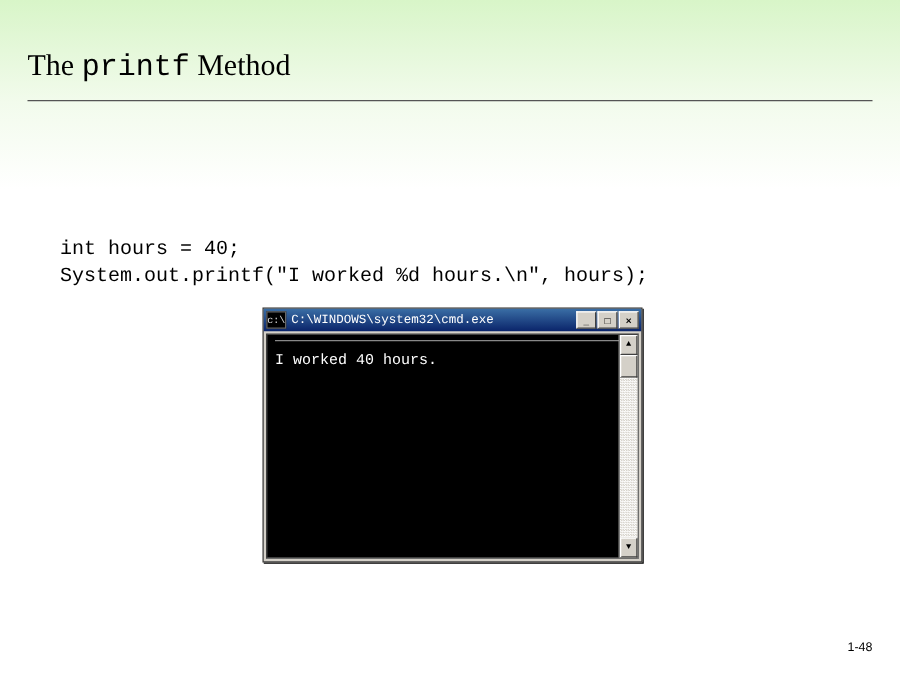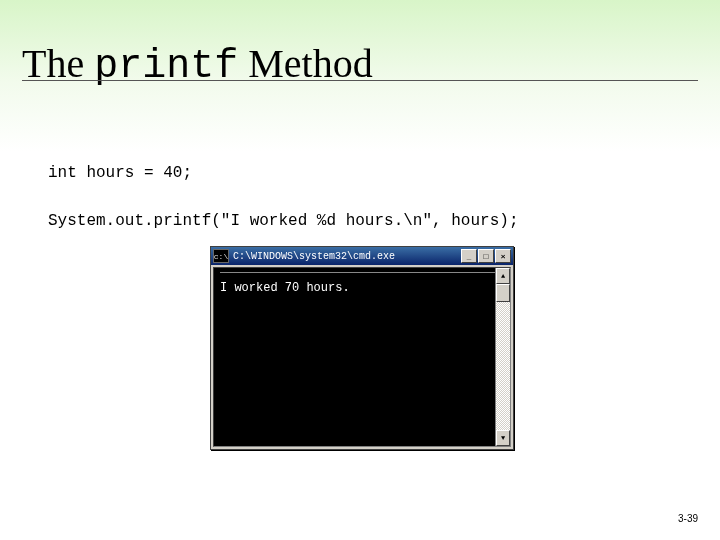--- a/index.html
+++ b/index.html
@@ -16,21 +16,21 @@
     width: 720px;
     height: 540px;
     position: relative;
     box-sizing: border-box;
     background: linear-gradient(to bottom, #d8f5c8 0%, #f2fbec 15%, #ffffff 28%);
   }
   .title {
     position: absolute;
     left: 22px;
     top: 40px;
-    font-size: 40px;
+    font-size: 24px;
     color: #000;
     font-weight: normal;
   }
   .title .sans { font-family: "Times New Roman", serif; }
   .title .mono { font-family: "Courier New", monospace; }
   .title-underline {
     position: absolute;
     left: 22px;
     top: 80px;
     width: 676px;
@@ -50,21 +50,21 @@
     padding-right: 12px;
     vertical-align: 1px;
   }
   .code {
     position: absolute;
     left: 48px;
     font-family: "Courier New", monospace;
     font-size: 16px;
     color: #000;
   }
-  .code.line1 { top: 164px; }
+  .code.line1 { top: 190px; }
   .code.line2 { top: 212px; }
 
   .console-window {
     position: absolute;
     left: 210px;
     top: 246px;
     width: 302px;
     background: #d4d0c8;
     border: 1px solid #404040;
     box-shadow: 1px 1px 0 #000;
@@ -210,26 +210,26 @@
       <div class="cmdicon">c:\</div>
       <div class="caption">C:\WINDOWS\system32\cmd.exe</div>
       <div class="winbtns">
         <div class="winbtn">_</div>
         <div class="winbtn">□</div>
         <div class="winbtn">×</div>
       </div>
     </div>
     <div class="console-inner">
       <div class="topline"></div>
-      <div>I worked 70 hours.</div>
+      <div>I worked 40 hours.</div>
       <div class="scrollbar">
         <div class="scrollbtn">▲</div>
         <div class="scrolltrack">
           <div class="scrollthumb"></div>
         </div>
         <div class="scrollbtn">▼</div>
       </div>
     </div>
   </div>
 
-  <div class="footer-right">3-39</div>
+  <div class="footer-right">1-48</div>
 
 </div>
 
 </body></html>

